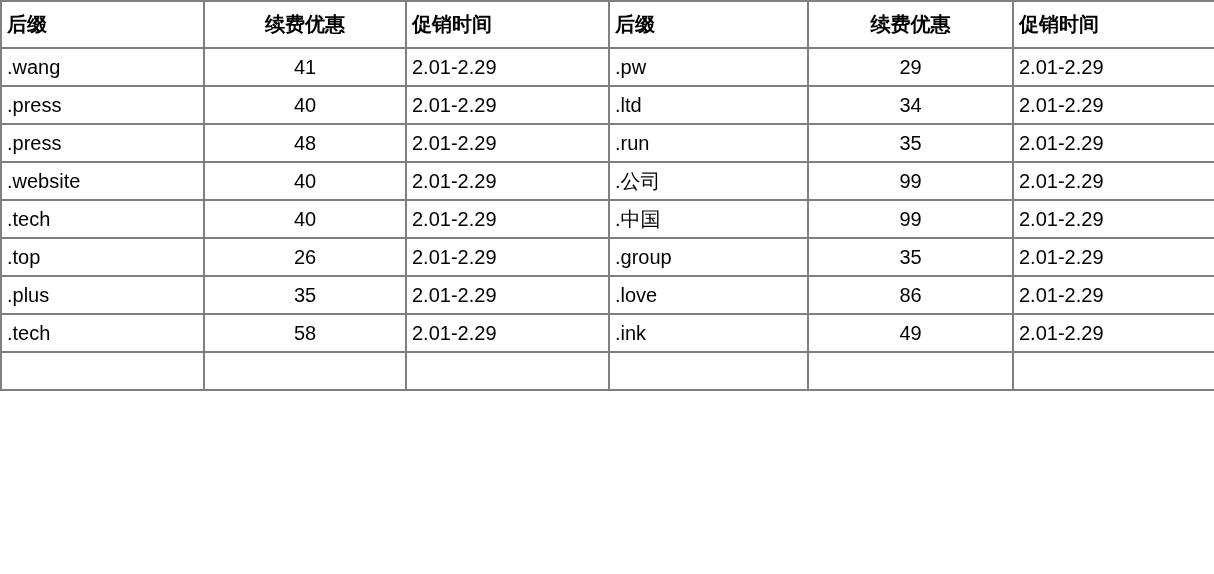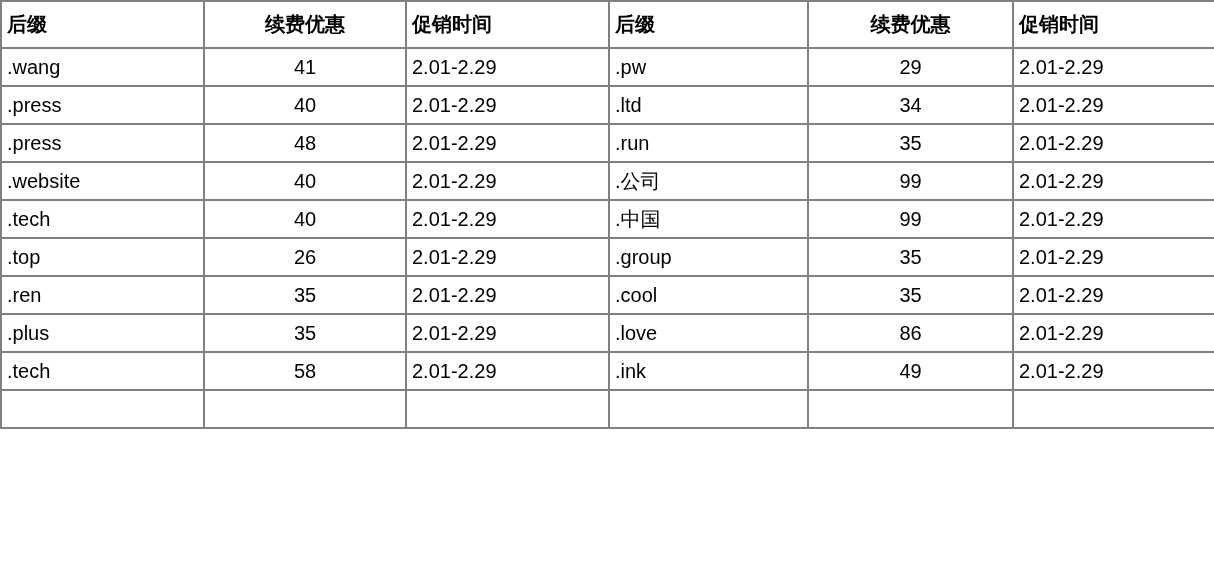--- a/index.html
+++ b/index.html
@@ -118,28 +118,20 @@
 
   <tr>
     <td class="al">.top</td>
     <td class="ac">26</td>
     <td class="al">2.01-2.29</td>
     <td class="al">.group</td>
     <td class="ac">35</td>
     <td class="al">2.01-2.29</td>
   </tr>
 
-  <tr>
-    <td class="al">.ren</td>
-    <td class="ac">35</td>
-    <td class="al">2.01-2.29</td>
-    <td class="al">.cool</td>
-    <td class="ac">35</td>
-    <td class="al">2.01-2.29</td>
-  </tr>
 
   <tr>
     <td class="al">.plus</td>
     <td class="ac">35</td>
     <td class="al">2.01-2.29</td>
     <td class="al">.love</td>
     <td class="ac">86</td>
     <td class="al">2.01-2.29</td>
   </tr>
 

